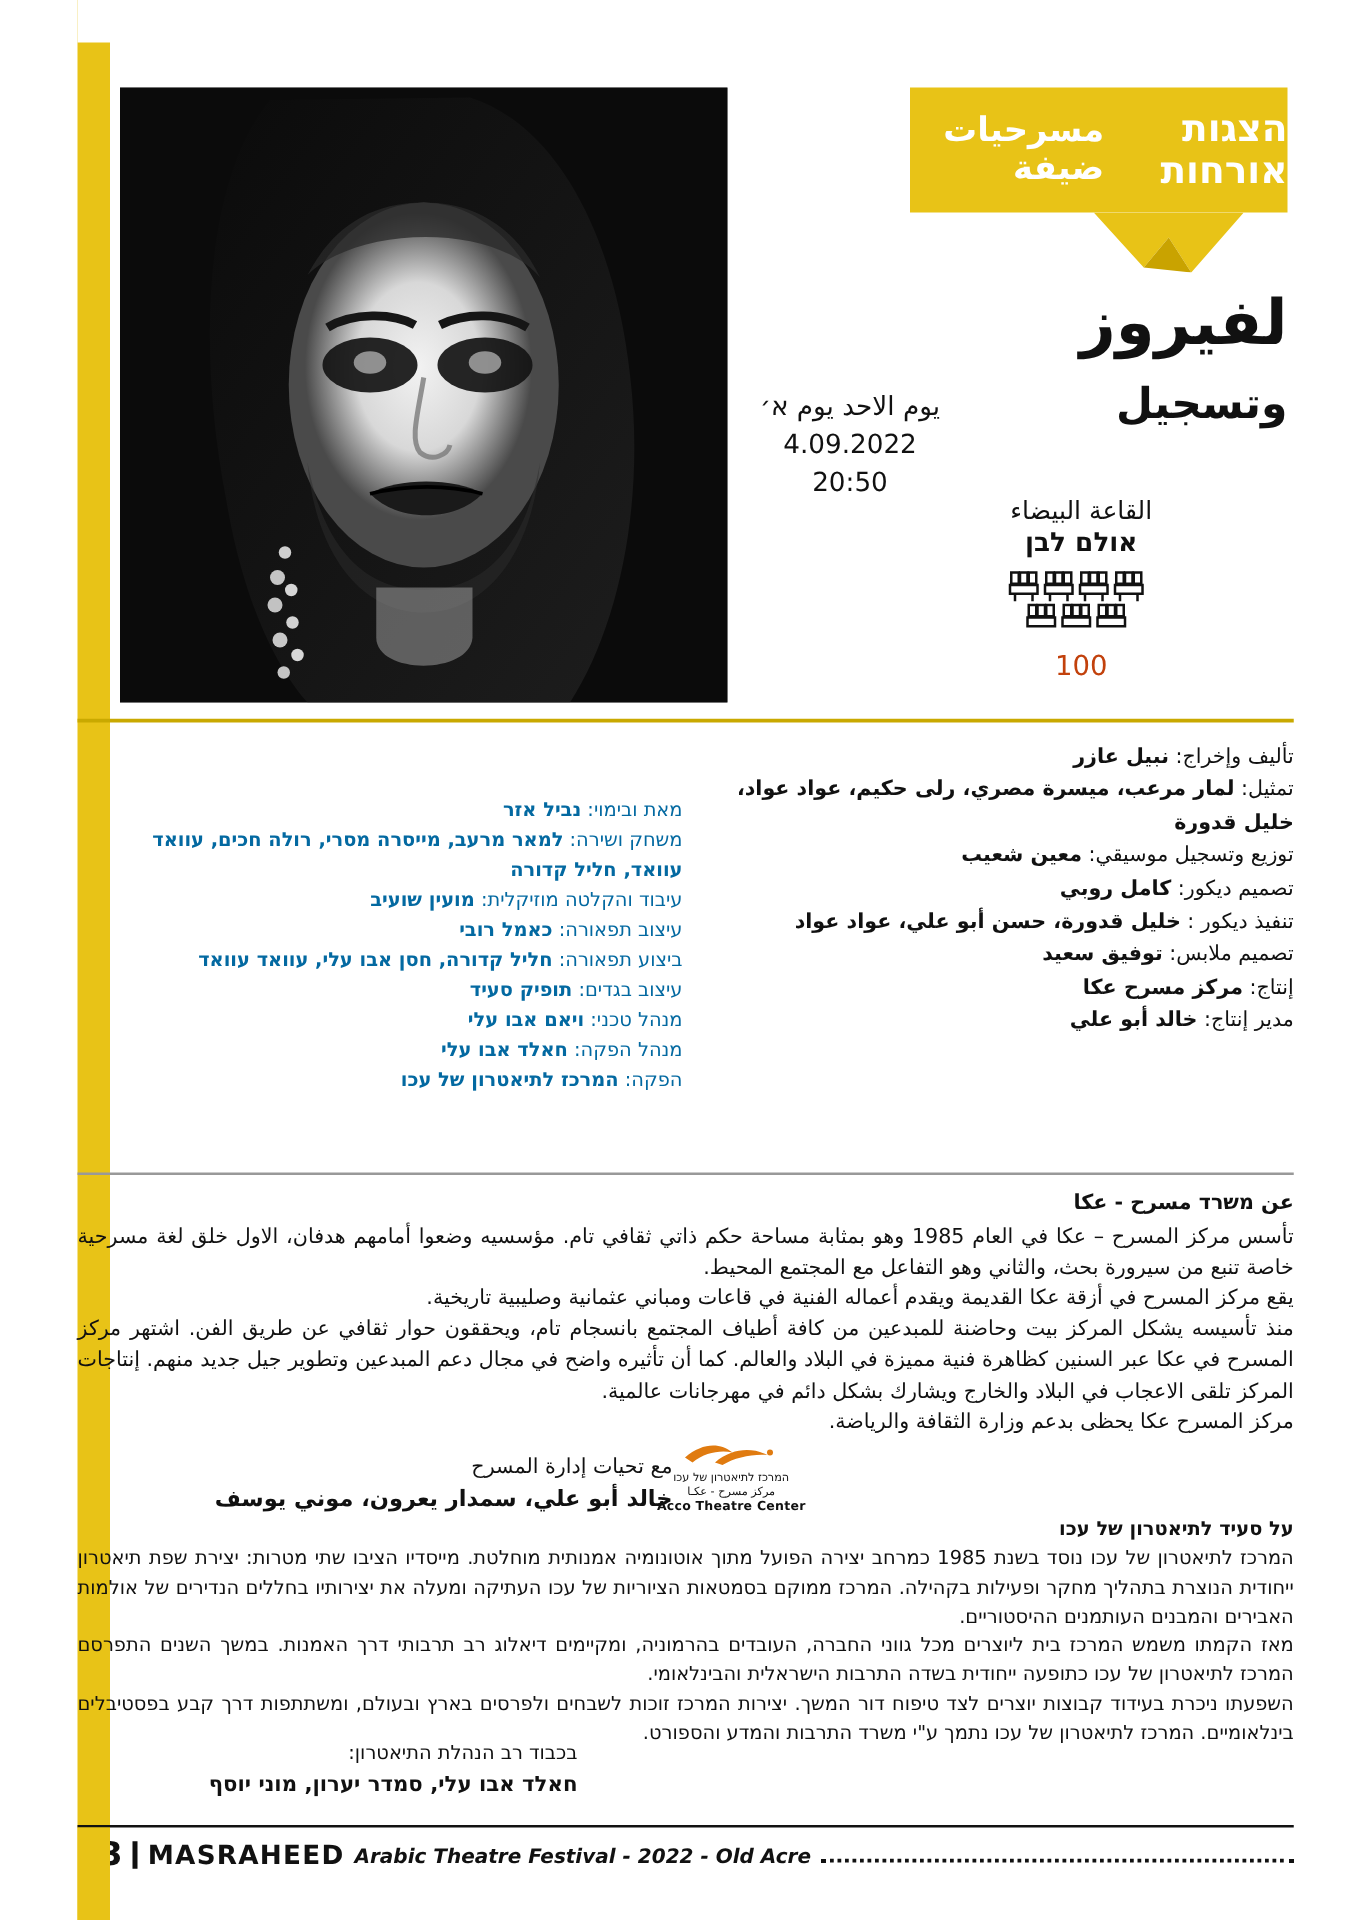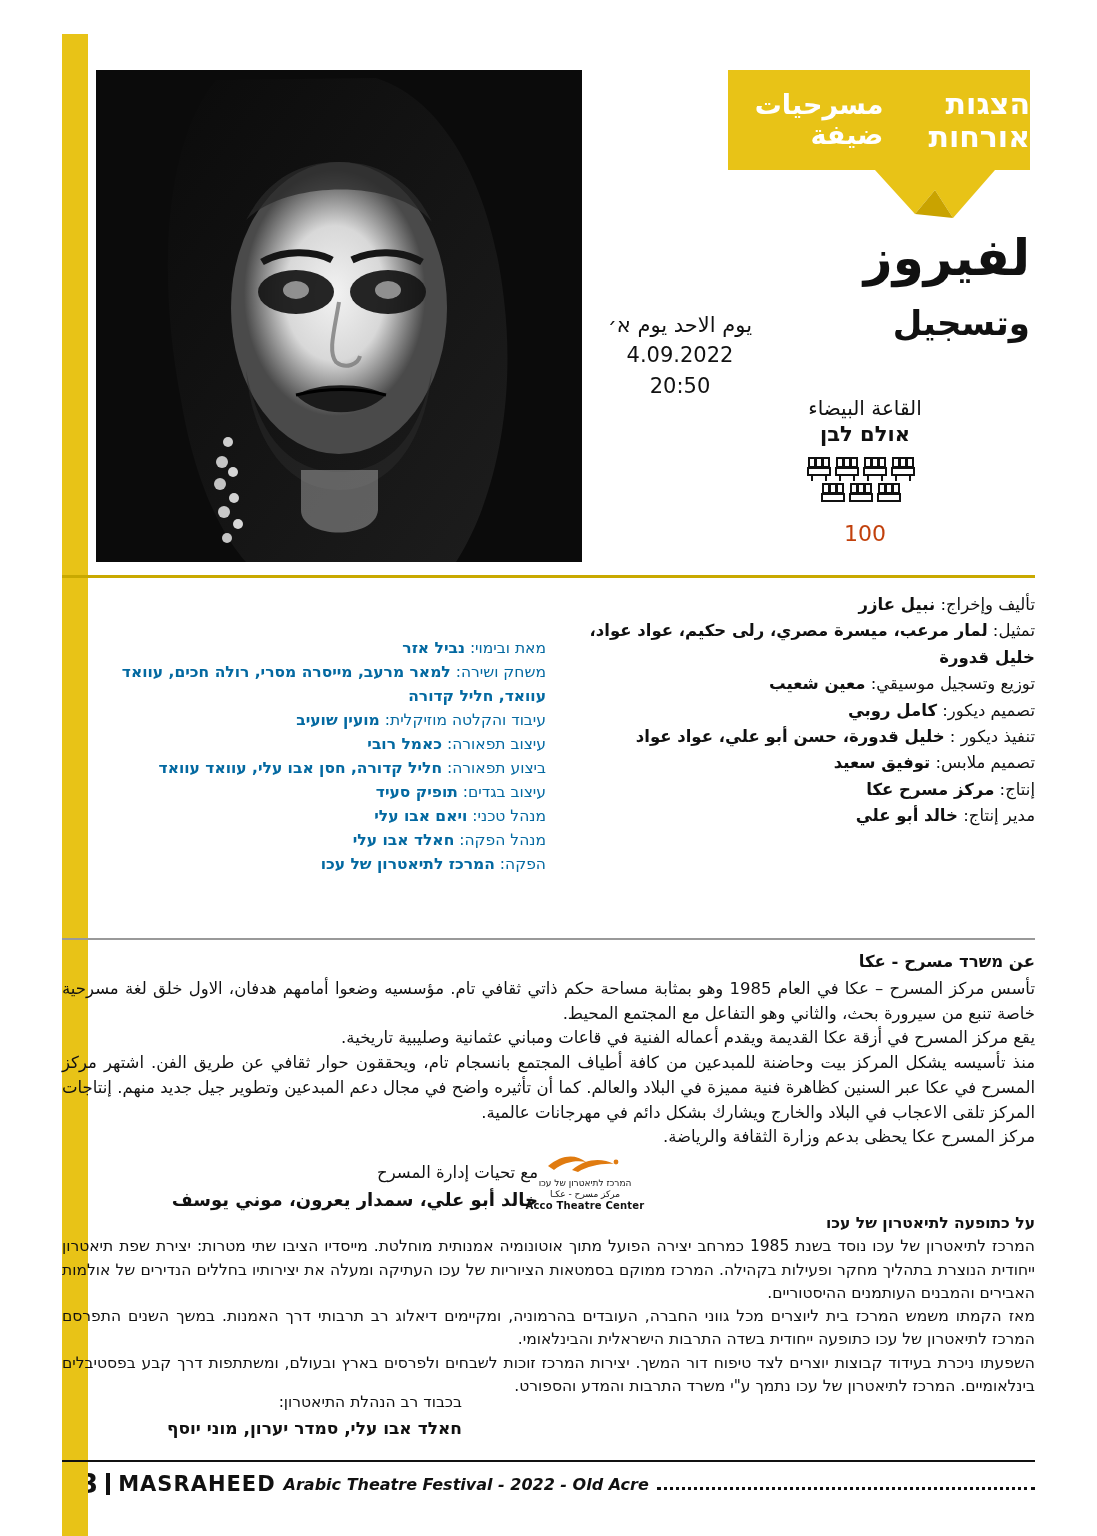--- a/index.html
+++ b/index.html
@@ -352,21 +352,21 @@
       <path d="M6 14 C20 2 34 2 44 10 C34 8 22 10 12 18 Z" fill="#e07b10"></path>
       <path d="M30 18 C44 6 60 6 72 12 C60 11 46 14 36 20 Z" fill="#e07b10"></path>
       <circle cx="74" cy="10" r="2.4" fill="#e07b10"></circle>
     </svg>
     <div class="l1">המרכז לתיאטרון של עכו</div>
     <div class="l2">مركز مسرح - عكـا</div>
     <div class="l3">Acco Theatre Center</div>
   </div>
 
   <div class="about-he">
-    <div class="head">על כתופעה לתיאטרון של עכו</div>
+    <div class="head">על סעיד לתיאטרון של עכו</div>
     <div>
         <div>המרכז לתיאטרון של עכו נוסד בשנת 1985 כמרחב יצירה הפועל מתוך אוטונומיה אמנותית מוחלטת. מייסדיו הציבו שתי מטרות: יצירת שפת תיאטרון ייחודית הנוצרת בתהליך מחקר ופעילות בקהילה. המרכז ממוקם בסמטאות הציוריות של עכו העתיקה ומעלה את יצירותיו בחללים הנדירים של אולמות האבירים והמבנים העותמנים ההיסטוריים.</div>
         <div>מאז הקמתו משמש המרכז בית ליוצרים מכל גווני החברה, העובדים בהרמוניה, ומקיימים דיאלוג רב תרבותי דרך האמנות. במשך השנים התפרסם המרכז לתיאטרון של עכו כתופעה ייחודית בשדה התרבות הישראלית והבינלאומי.</div>
         <div>השפעתו ניכרת בעידוד קבוצות יוצרים לצד טיפוח דור המשך. יצירות המרכז זוכות לשבחים ולפרסים בארץ ובעולם, ומשתתפות דרך קבע בפסטיבלים בינלאומיים. המרכז לתיאטרון של עכו נתמך ע"י משרד התרבות והמדע והספורט.</div>
       </div>
   </div>
 
   <div class="sign-he">
     <div>בכבוד רב הנהלת התיאטרון:</div>
     <div class="names">חאלד אבו עלי, סמדר יערון, מוני יוסף</div>

